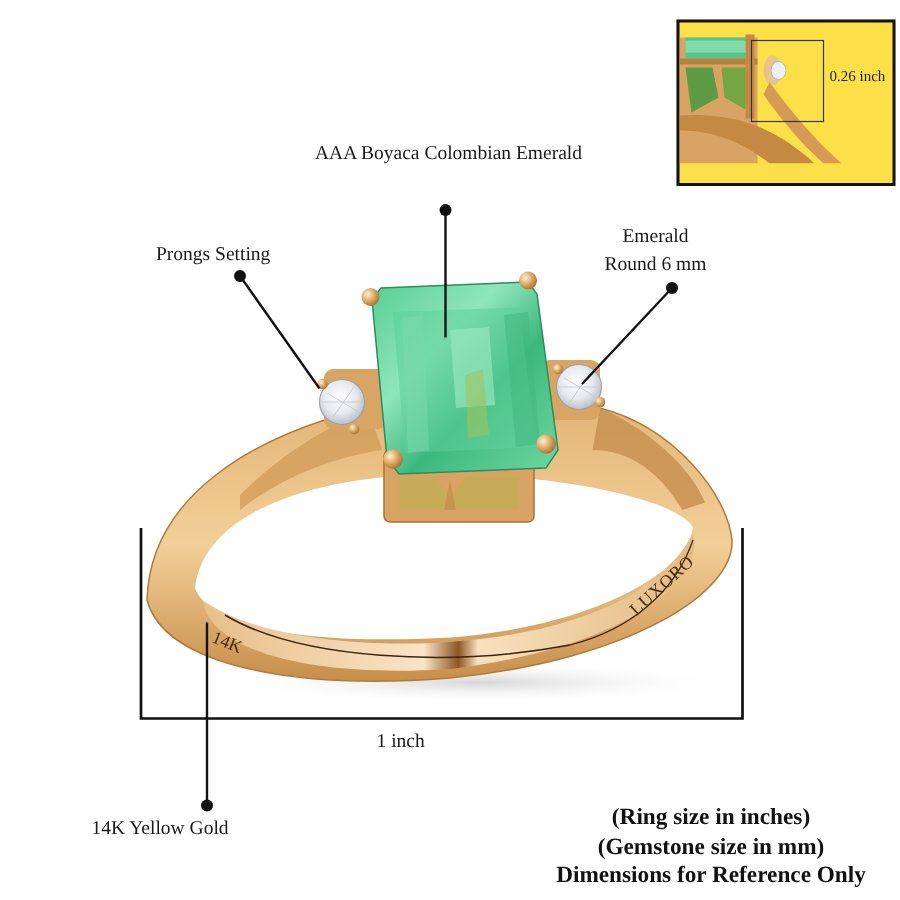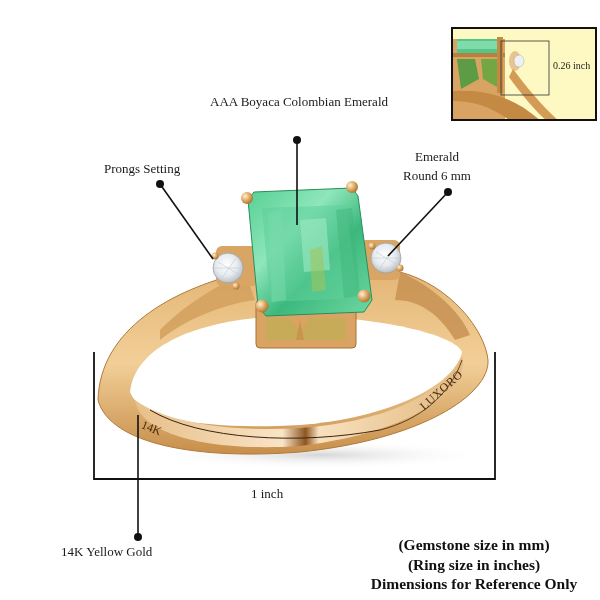--- a/index.html
+++ b/index.html
@@ -2,21 +2,21 @@
 <html><head>
 <meta charset="utf-8">
 <style>
   html, body { margin: 0; padding: 0; background: #ffffff; }
   body { width: 600px; height: 600px; position: relative; overflow: hidden;
          font-family: "Liberation Serif", "DejaVu Serif", serif; color: #111; }
   .abs { position: absolute; }
   .label { position: absolute; font-size: 13px; line-height: 19px; text-align: center; color: #1a1a1a; white-space: nowrap; }
   .note { position: absolute; font-size: 15.5px; line-height: 19.5px; font-weight: bold; text-align: center; color: #111; white-space: nowrap; }
   svg { position: absolute; left: 0; top: 0; }
-  .inset { position: absolute; left: 451px; top: 27px; width: 146px; height: 94px; border: 2px solid #111; box-sizing: border-box; overflow: hidden; background: #fef9c3; }
+  .inset { position: absolute; left: 451px; top: 13px; width: 146px; height: 111px; border: 2px solid #111; box-sizing: border-box; overflow: hidden; background: #fde047; }
   .inset-label { position: absolute; font-size: 10px; color: #222; white-space: nowrap; }
 </style>
 </head>
 <body>
 
 <svg width="600" height="600" viewBox="0 0 600 600">
   <defs>
     <linearGradient id="bandGrad" x1="0" y1="0" x2="0" y2="1">
       <stop offset="0" stop-color="#e4b676"></stop>
       <stop offset="0.5" stop-color="#f2cf98"></stop>
@@ -120,22 +120,22 @@
 <div class="label" style="left:104px; top:159px;">Prongs Setting</div>
 <div class="label" style="left:374px; top:147px; width:126px;">
   <div>Emerald</div>
   <div>Round 6 mm</div>
 </div>
 <div class="label" style="left:61px; top:542px;">14K Yellow Gold</div>
 
 <div class="label" style="left:251px; top:484px;">1 inch</div>
 
 <div class="note" style="left:348px; top:535px; width:252px;">
+  <div>(Ring size in inches)</div>
   <div>(Gemstone size in mm)</div>
-  <div>(Ring size in inches)</div>
   <div>Dimensions for Reference Only</div>
 </div>
 
 <div class="inset">
   <svg width="146" height="94" viewBox="0 0 146 94">
     <rect x="0" y="10" width="52" height="84" fill="#d9a463"></rect>
     <rect x="4" y="10" width="42" height="14" fill="#56c58c"></rect>
     <rect x="4" y="12" width="42" height="8" fill="#7fdcaa"></rect>
     <path d="M 4 30 L 22 30 L 26 50 L 8 60 Z" fill="#3d9a3d" opacity="0.8"></path>
     <path d="M 28 30 L 46 30 L 44 58 L 30 50 Z" fill="#5aa83c" opacity="0.8"></path>

